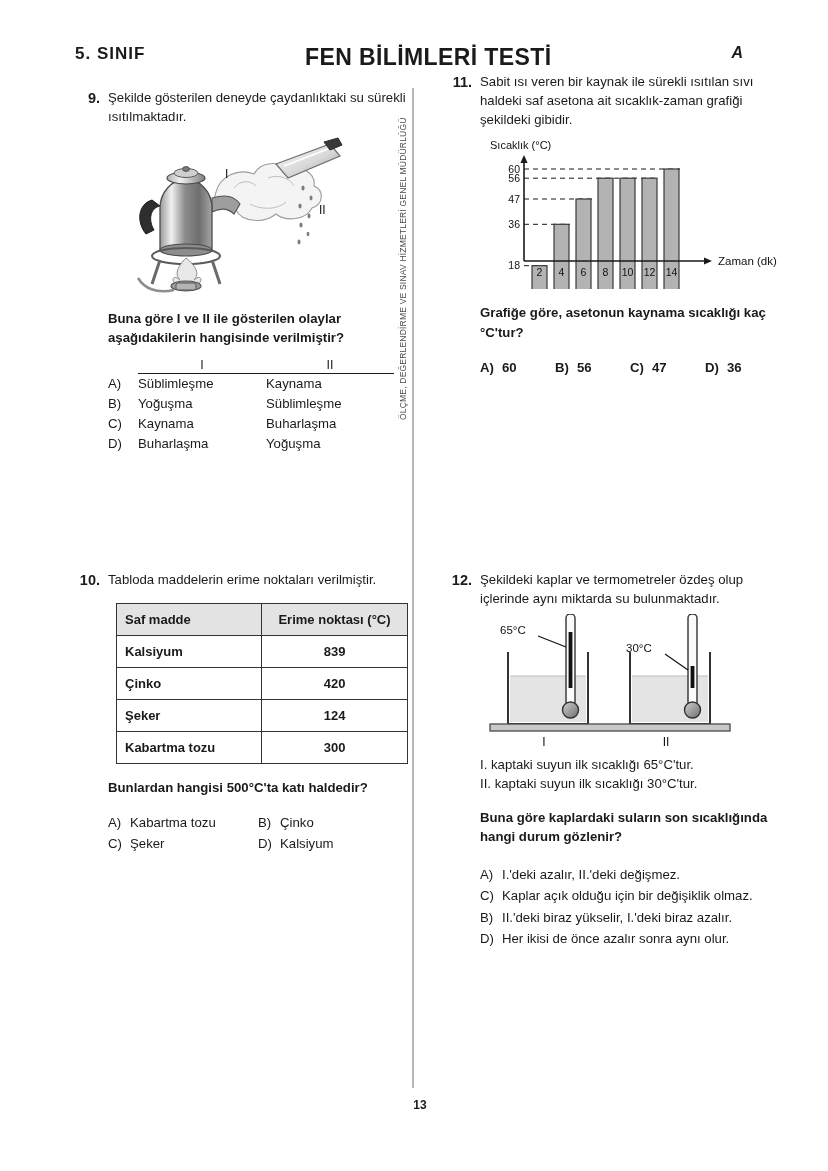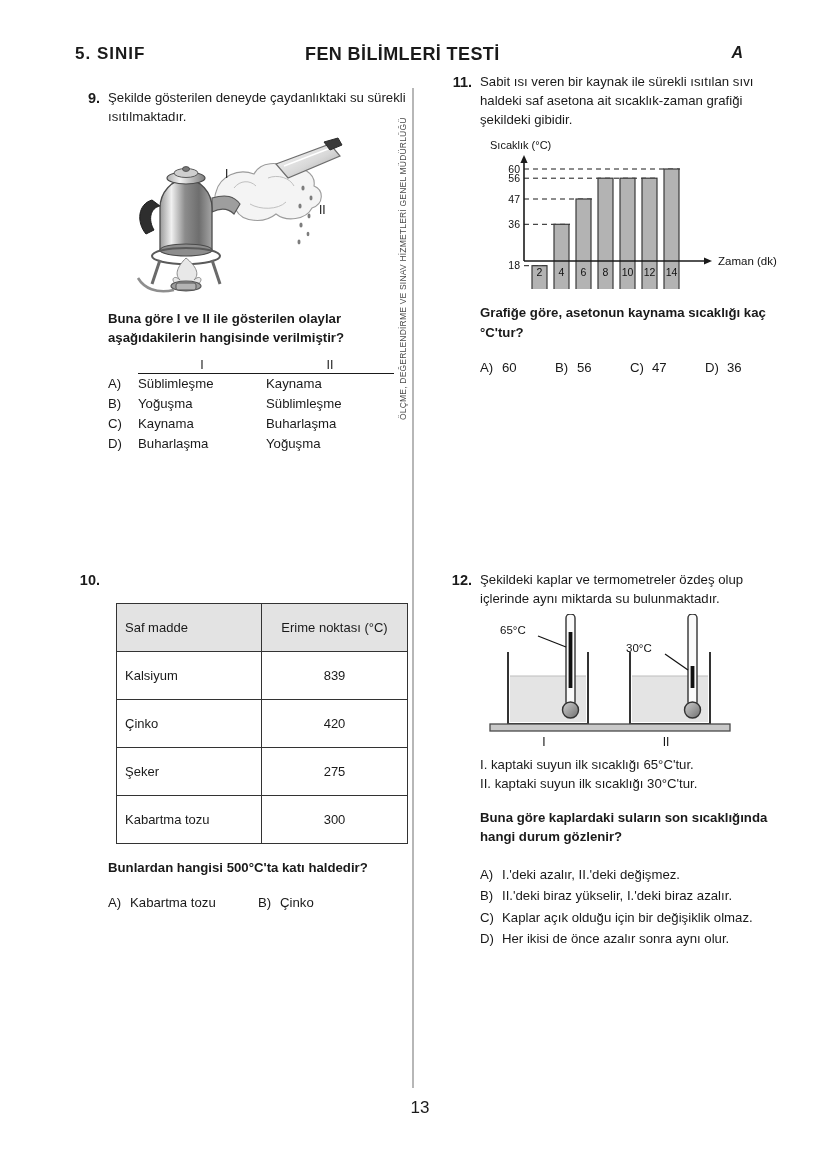--- a/index.html
+++ b/index.html
@@ -18,21 +18,21 @@
   .header {
     position: absolute; top: 44px; left: 75px; right: 60px;
     height: 28px;
   }
   .header .hdr-left {
     position: absolute; left: 0; top: 0;
     font-size: 17px; font-weight: bold; letter-spacing: 1px;
   }
   .header .hdr-center {
     position: absolute; left: 230px; top: 0;
-    font-size: 18px; font-weight: bold; letter-spacing: 0.4px;
+    font-size: 23px; font-weight: bold; letter-spacing: 0.4px;
   }
   .header .hdr-right {
     position: absolute; right: 25px; top: 0;
     font-size: 16px; font-weight: bold; font-style: italic;
   }
 
   
   .col { position: absolute; width: 330px; }
   .col-left  { left: 78px;  top: 88px; }
   .col-right { left: 450px; top: 72px; }
@@ -73,21 +73,21 @@
   .opts-2col {
     margin-top: 16px; font-size: 13.2px; line-height: 1.58;
   }
   .opts-2col .orow { display: flex; }
   .opts-2col .ocell { width: 152px; }
   .opt-label { display:inline-block; width: 22px; }
 
   .opts-stack { margin-top: 18px; font-size: 13.2px; line-height: 1.62; }
 
   .opts-inline {
-    margin-top: 18px; font-size: 13.2px; display: flex;
+    margin-top: 18px; font-size: 13.2px; display: flex; font-weight: bold;
   }
   .opts-inline > div { width: 82px; }
 
   
   .choice-table { margin-top: 10px; font-size: 13.2px; }
   .ct-head { display: flex; }
   .ct-head .ch {
     width: 128px; text-align: center; font-size: 12.5px;
     border-bottom: 1.3px solid #1a1a1a; padding-bottom: 1px;
   }
@@ -96,40 +96,40 @@
   .ct-row .lbl { width: 30px; }
   .ct-row .c1 { width: 128px; }
   .ct-row .c2 { width: 128px; }
 
   
   table.data {
     border-collapse: collapse; margin-top: 12px; margin-left: 8px;
     font-size: 13px;
   }
   table.data td, table.data th {
-    border: 1.2px solid #333; padding: 16px 8px; font-weight: normal;
+    border: 1.2px solid #333; padding: 8px 8px; font-weight: bold;
   }
   table.data thead td { background: #e3e3e3; }
   table.data td.c-name { width: 150px; text-align: left; }
   table.data td.c-val  { width: 152px; text-align: center; }
   table.data thead td.c-val { }
 
   
   .fig-kettle { position: relative; height: 165px; margin-top: 4px; }
 
   
   .chart-wrap { position: relative; height: 152px; margin-top: 8px; }
 
   
   .fig-beakers { position: relative; height: 135px; margin-top: 6px; }
 
   
   .page-num {
     position: absolute; left: 0; right: 0; top: 1098px;
-    text-align: center; font-size: 17px; font-weight: normal; margin-left: 22px;
+    text-align: center; font-size: 12px; font-weight: bold; margin-left: 22px;
   }
   .page-num span { margin-left: -10px; }
   svg { display: block; }
 </style>
 </head>
 <body>
 
 <div class="page">
 
   <div class="header">
@@ -340,20 +340,21 @@
         <div>
           <span class="opt-label">D)</span><span>36</span>
         </div>
       </div>
     </div>
   </div>
 
   <div class="col col-left-b">
     <div class="q-head">
       <div class="q-num">10.</div>
+      <div class="q-text">Tabloda maddelerin erime noktaları verilmiştir.</div>
     </div>
 
     <div class="q-body">
       <table class="data">
         <thead>
           <tr>
             <td class="c-name">Saf madde</td>
             <td class="c-val">Erime noktası (°C)</td>
           </tr>
         </thead>
@@ -361,38 +362,46 @@
           <tr>
             <td class="c-name">Kalsiyum</td>
             <td class="c-val">839</td>
           </tr>
           <tr>
             <td class="c-name">Çinko</td>
             <td class="c-val">420</td>
           </tr>
           <tr>
             <td class="c-name">Şeker</td>
-            <td class="c-val">275</td>
+            <td class="c-val">124</td>
           </tr>
           <tr>
             <td class="c-name">Kabartma tozu</td>
             <td class="c-val">300</td>
           </tr>
         </tbody>
       </table>
 
       <div class="q-ask">Bunlardan hangisi 500°C'ta katı haldedir?</div>
 
       <div class="opts-2col">
         <div class="orow">
           <div class="ocell">
             <span class="opt-label">A)</span><span>Kabartma tozu</span>
           </div>
           <div class="ocell">
             <span class="opt-label">B)</span><span>Çinko</span>
+          </div>
+        </div>
+        <div class="orow">
+          <div class="ocell">
+            <span class="opt-label">C)</span><span>Şeker</span>
+          </div>
+          <div class="ocell">
+            <span class="opt-label">D)</span><span>Kalsiyum</span>
           </div>
         </div>
       </div>
     </div>
   </div>
 
   <div class="col col-right-b">
     <div class="q-head">
       <div class="q-num">12.</div>
       <div class="q-text">Şekildeki kaplar ve termometreler özdeş olup içlerinde aynı miktarda su bulunmaktadır.</div>
@@ -449,24 +458,24 @@
       <div class="q-stmt" style="margin-top:6px;">I. kaptaki suyun ilk sıcaklığı 65°C'tur.</div>
       <div class="q-stmt" style="margin-top:0;">II. kaptaki suyun ilk sıcaklığı 30°C'tur.</div>
 
       <div class="q-ask">Buna göre kaplardaki suların son sıcaklığında hangi durum gözlenir?</div>
 
       <div class="opts-stack">
         <div>
           <span class="opt-label">A)</span><span>I.'deki azalır, II.'deki değişmez.</span>
         </div>
         <div>
+          <span class="opt-label">C)</span><span>Kaplar açık olduğu için bir değişiklik olmaz.</span>
+        </div>
+        <div>
           <span class="opt-label">B)</span><span>II.'deki biraz yükselir, I.'deki biraz azalır.</span>
-        </div>
-        <div>
-          <span class="opt-label">C)</span><span>Kaplar açık olduğu için bir değişiklik olmaz.</span>
         </div>
         <div>
           <span class="opt-label">D)</span><span>Her ikisi de önce azalır sonra aynı olur.</span>
         </div>
       </div>
     </div>
   </div>
 
   <div class="page-num">
     <span>13</span>

